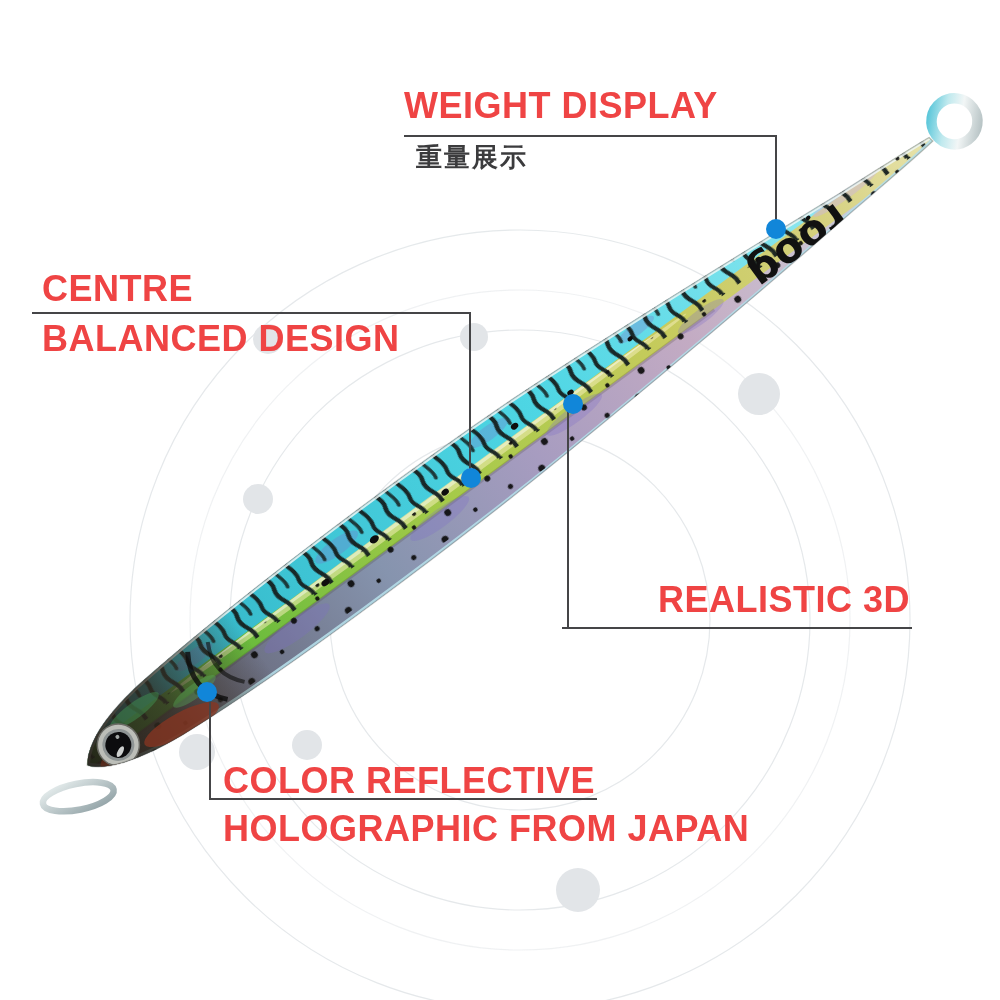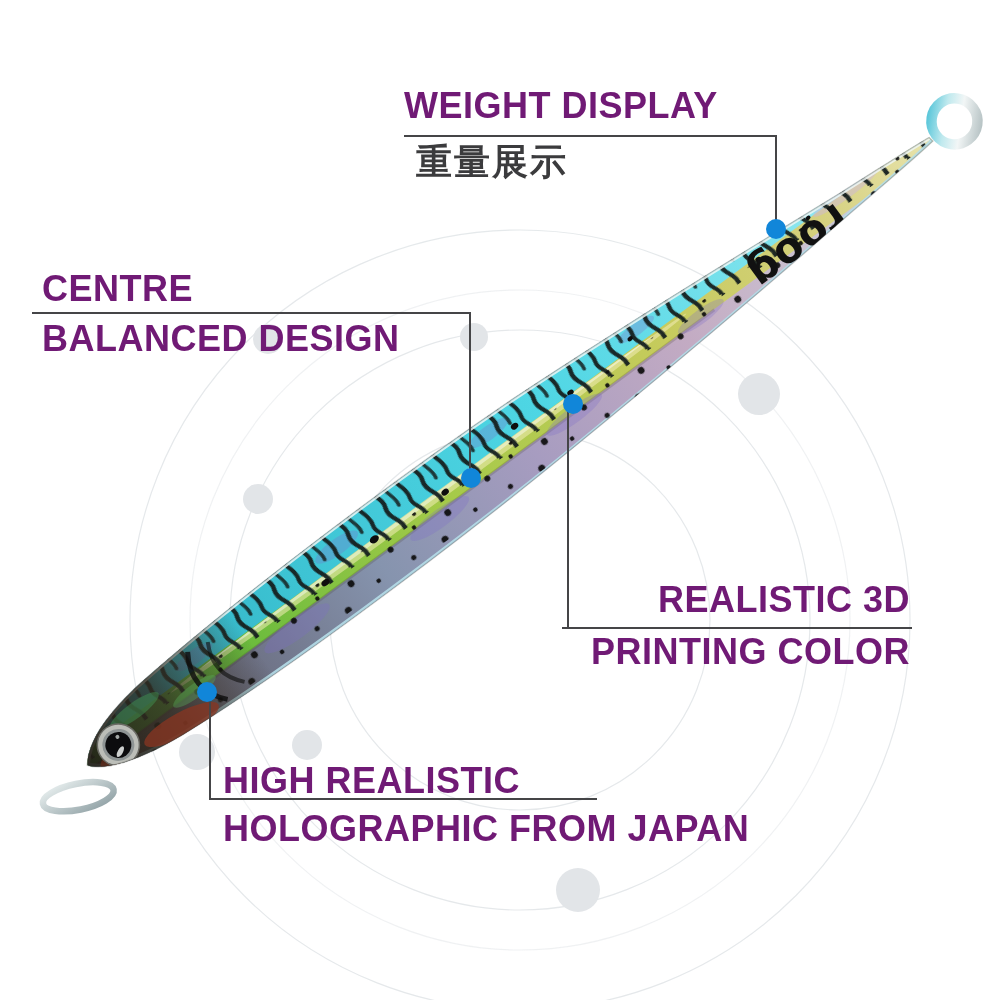--- a/index.html
+++ b/index.html
@@ -2,25 +2,25 @@
 <html><head>
 <meta charset="utf-8">
 <style>
   html,body{margin:0;padding:0;background:#ffffff;}
   .canvas{
     position:relative;width:1000px;height:1000px;background:#ffffff;overflow:hidden;
     font-family:"Liberation Sans","DejaVu Sans",sans-serif;
   }
   .stage{position:absolute;left:0;top:0;}
   .en{
-    position:absolute;color:#701a75;font-weight:700;font-size:36px;
+    position:absolute;color:#ef4444;font-weight:700;font-size:36px;
     white-space:nowrap;letter-spacing:.5px;line-height:1;
   }
   .zh{
-    position:absolute;color:#3b3b3d;font-weight:600;font-size:36px;
+    position:absolute;color:#3b3b3d;font-weight:600;font-size:26px;
     white-space:nowrap;letter-spacing:2px;line-height:1;
   }
   .right-align{text-align:left;}
   
   #cap-weight-title{left:404px;top:88px;}
   #cap-weight-zh{left:416px;top:144px;}
   #cap-centre-l1{left:42px;top:271px;}
   #cap-centre-l2{left:42px;top:321px;}
   #cap-centre-zh{left:45px;top:364px;}
   #cap-print-l1{right:90px;top:582px;}
@@ -206,18 +206,17 @@
     </g>
   </svg>
 
   <div class="en" id="cap-weight-title">WEIGHT DISPLAY</div>
   <div class="zh" id="cap-weight-zh">重量展示</div>
 
   <div class="en" id="cap-centre-l1">CENTRE</div>
   <div class="en" id="cap-centre-l2">BALANCED DESIGN</div>
 
   <div class="en right-align" id="cap-print-l1">REALISTIC 3D</div>
-  <div class="en right-align" id="cap-print-l2">PRINTING COLOR</div>
-
-  <div class="en" id="cap-holo-l1">HIGH REALISTIC</div>
+
+  <div class="en" id="cap-holo-l1">COLOR REFLECTIVE</div>
   <div class="en" id="cap-holo-l2">HOLOGRAPHIC FROM JAPAN</div>
 
 </div>
 
 </body></html>

